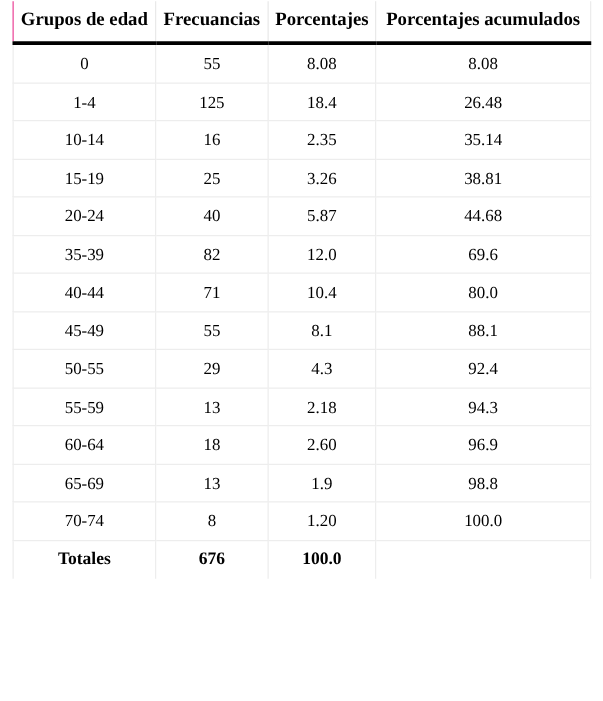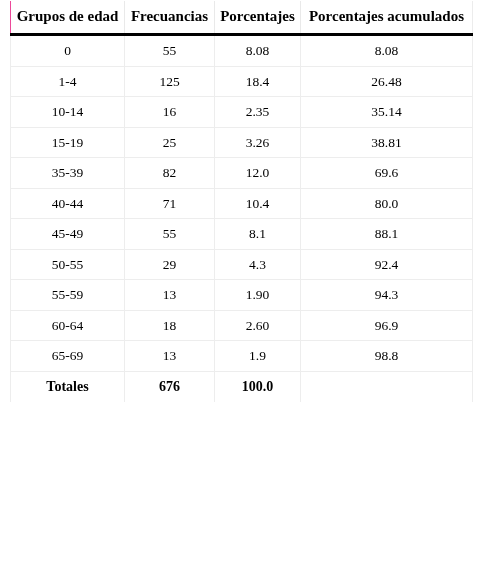--- a/index.html
+++ b/index.html
@@ -108,20 +108,26 @@
         <td>2.35</td>
         <td>35.14</td>
       </tr>
       <tr>
         <td>15-19</td>
         <td>25</td>
         <td>3.26</td>
         <td>38.81</td>
       </tr>
       <tr>
+        <td>20-24</td>
+        <td>40</td>
+        <td>5.87</td>
+        <td>44.68</td>
+      </tr>
+      <tr>
         <td>35-39</td>
         <td>82</td>
         <td>12.0</td>
         <td>69.6</td>
       </tr>
       <tr>
         <td>40-44</td>
         <td>71</td>
         <td>10.4</td>
         <td>80.0</td>
@@ -134,35 +140,41 @@
       </tr>
       <tr>
         <td>50-55</td>
         <td>29</td>
         <td>4.3</td>
         <td>92.4</td>
       </tr>
       <tr>
         <td>55-59</td>
         <td>13</td>
-        <td>1.90</td>
+        <td>2.18</td>
         <td>94.3</td>
       </tr>
       <tr>
         <td>60-64</td>
         <td>18</td>
         <td>2.60</td>
         <td>96.9</td>
       </tr>
       <tr>
         <td>65-69</td>
         <td>13</td>
         <td>1.9</td>
         <td>98.8</td>
       </tr>
+      <tr>
+        <td>70-74</td>
+        <td>8</td>
+        <td>1.20</td>
+        <td>100.0</td>
+      </tr>
       <tr class="total-row">
         <td>Totales</td>
         <td>676</td>
         <td>100.0</td>
         <td></td>
       </tr>
     </tbody>
   </table>
 </div>
 

